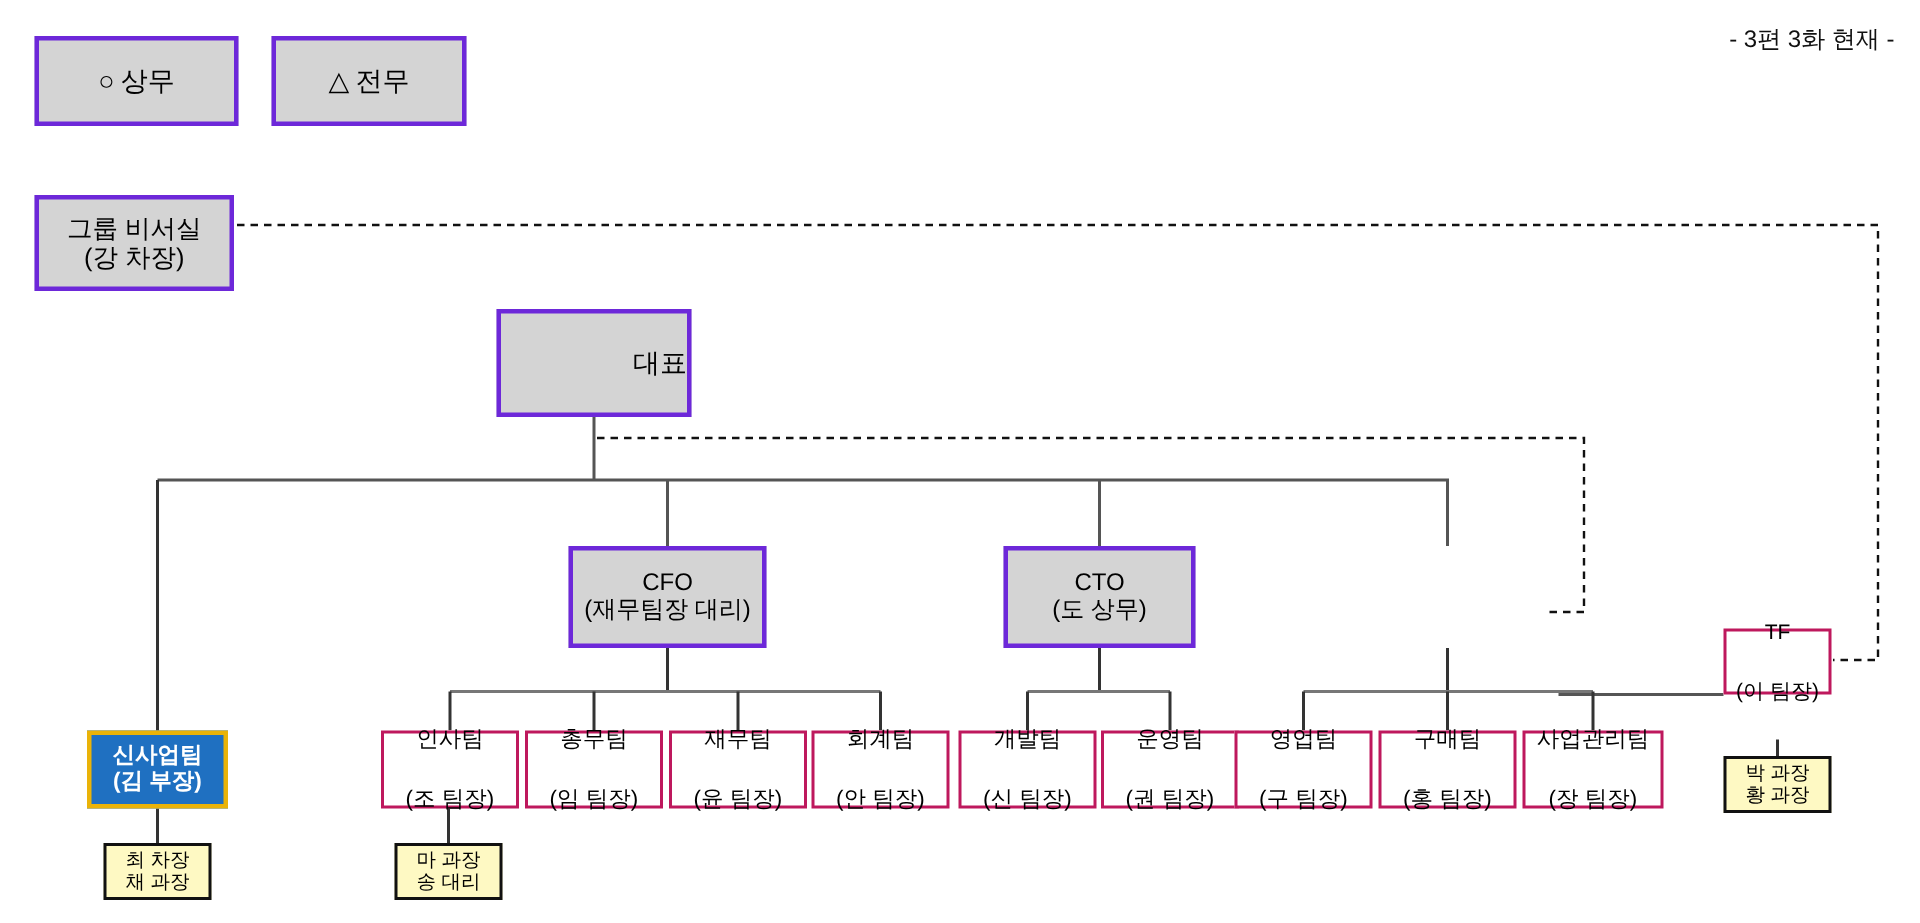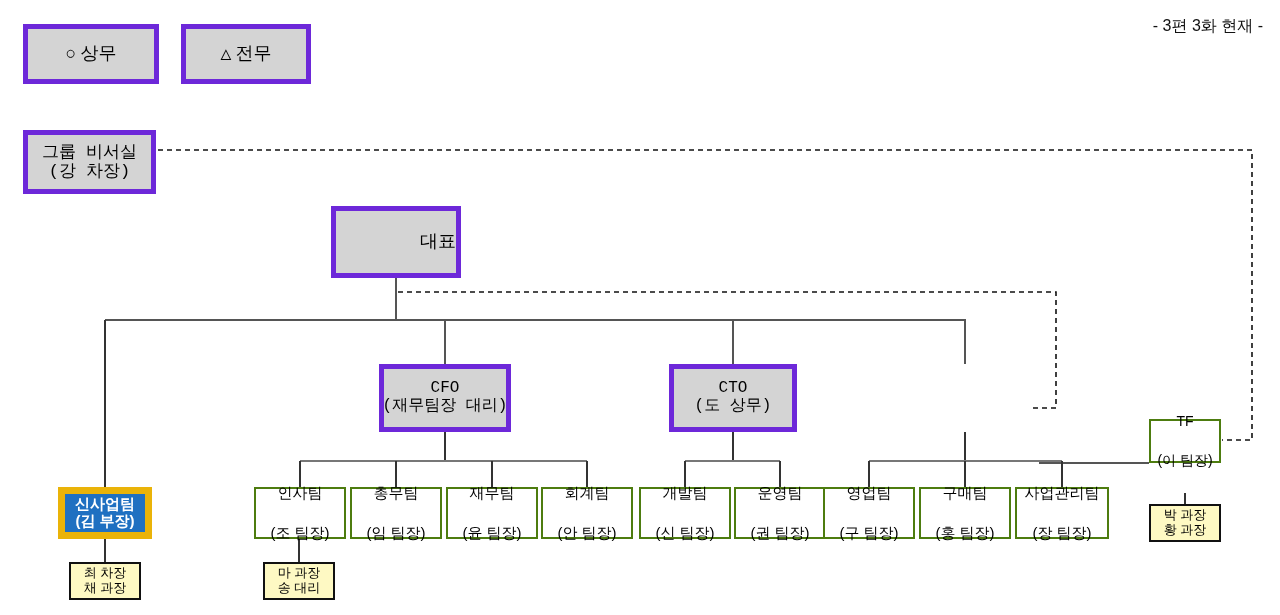--- a/index.html
+++ b/index.html
@@ -37,38 +37,37 @@
     justify-content: center;
     text-align: center;
     color: #000000;
     line-height: 1.12;
     white-space: nowrap;
     z-index: 5;
   }
   
   .node.shaded {
     background: #d4d4d4;
-    border: 5px solid #6d28d9;
-    font-family: Liberation Mono, monospace;
+    border: 3px solid #6d28d9;
   }
   
   .node.plain {
     background: #ffffff;
-    border: 2px solid #4d7c0f;
+    border: 2px solid #be185d;
     gap: 23px;
   }
   
   .node.staff {
     background: #fef9c3;
     border: 2px solid #111111;
   }
   
   .node.highlight {
     background: #1f70c1;
-    border: 7px solid #eab308;
+    border: 3px solid #eab308;
     color: #ffffff;
     font-weight: bold;
   }
   .line1 { display: block; }
   .line2 { display: block; }
 
   .f18 { font-size: 18px; }
   .f17 { font-size: 17px; }
   .f16 { font-size: 16px; }
   .f15 { font-size: 15px; }

